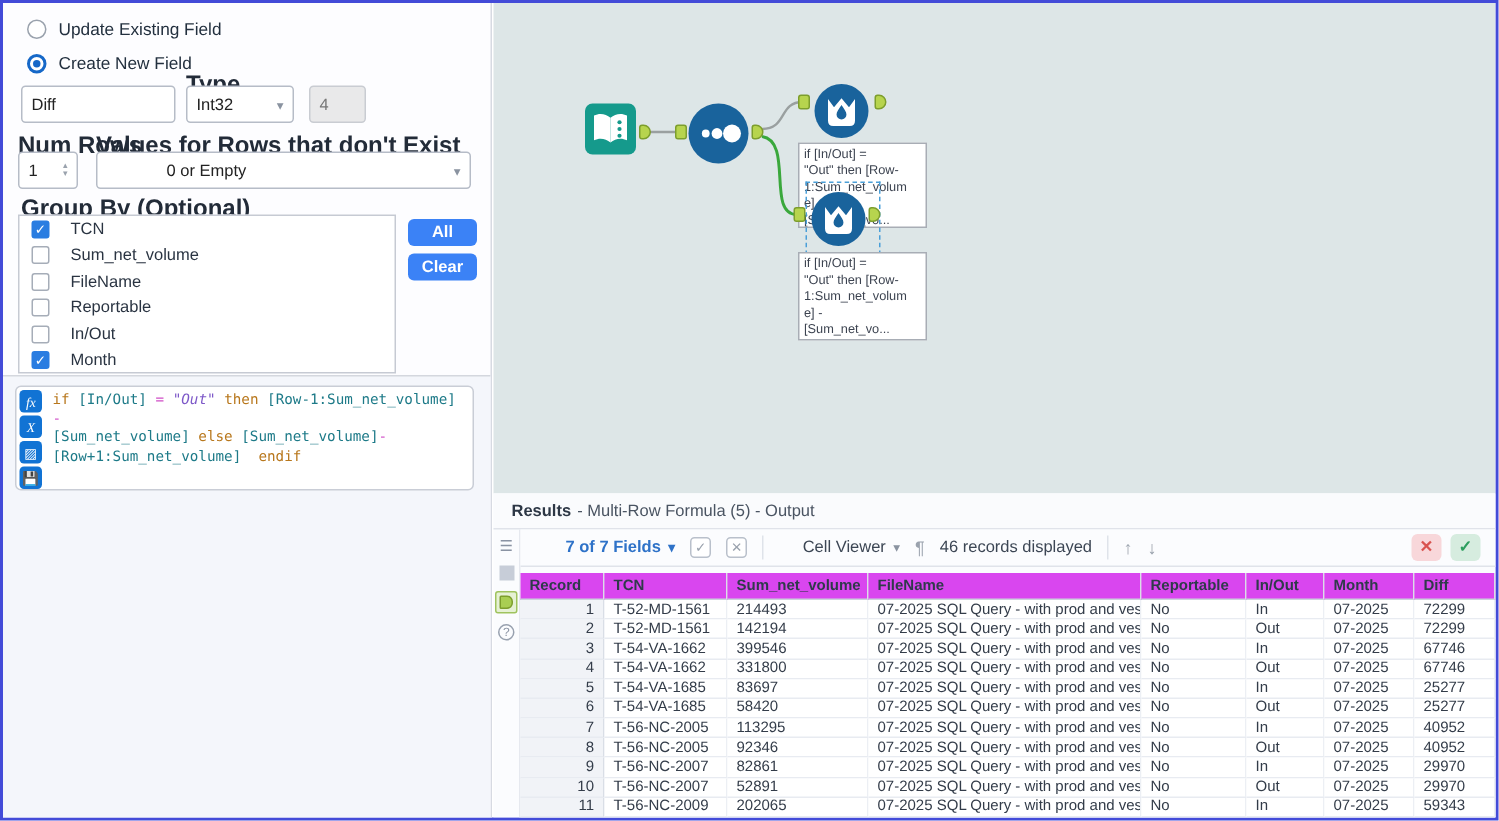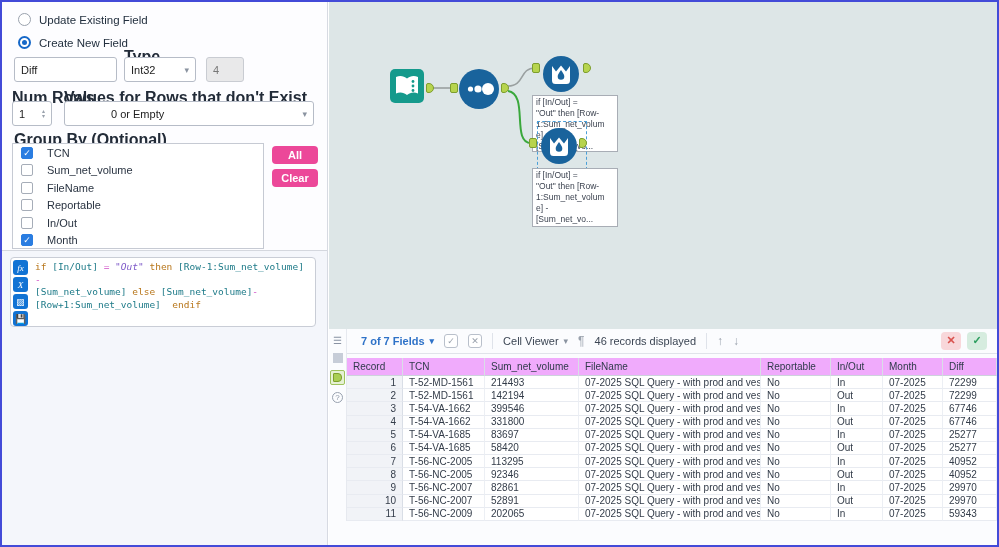--- a/index.html
+++ b/index.html
@@ -16,21 +16,21 @@
   .radio { width:13px; height:13px; border-radius:50%; border:1px solid #9aa2ad; background:#fff; position:relative; }
   .radio.sel { border:2px solid #1668c8; }
   .radio.sel::after { content:""; position:absolute; left:2px; top:2px; width:5px; height:5px; border-radius:50%; background:#1668c8; }
   .lbl { position:absolute; font-size:16px; font-weight:bold; color:#222b38; }
   .tbox { position:absolute; background:#fff; border:1px solid #b6bcc7; border-radius:3px;
           font-size:11px; color:#222; display:flex; align-items:center; padding:0 6px; }
   .tbox.disabled { background:#e9e9ea; color:#777; border-color:#c9ccd2; }
   .combo { justify-content:space-between; }
   .chev { color:#8a93a0; font-size:9px; }
   .spin-arrows { display:flex; flex-direction:column; line-height:5px; font-size:6px; color:#9aa2ad; margin-left:auto; }
-  .btn-blue { position:absolute; background:#ec4899; color:#fff; font-size:11px; font-weight:bold;
+  .btn-blue { position:absolute; background:#3b82f6; color:#fff; font-size:11px; font-weight:bold;
               border-radius:4px; display:flex; align-items:center; justify-content:center; cursor:pointer; }
   .listbox { position:absolute; left:10px; top:141px; width:252px; height:106px; background:#fff;
              border:1px solid #c6cad3; }
   .gb-row { display:flex; align-items:center; gap:14px; height:17.5px; padding-left:8px; font-size:11px; color:#2a3442; }
   .cbx { width:12px; height:12px; border:1px solid #a6adb8; border-radius:2px; background:#fff;
          display:flex; align-items:center; justify-content:center; font-size:9px; color:#fff; }
   .cbx.on { background:#2a7de1; border-color:#2a7de1; }
 
   
   .feditor { position:absolute; left:8px; top:255px; width:306px; height:70px; background:#fff;
@@ -64,35 +64,35 @@
   .strip-ic { width:11px; height:11px; color:#8a93a3; font-size:10px; line-height:11px; text-align:center; }
   .sq { background:#c7cdd8; width:10px; height:10px; }
   .anchor-ic { width:15px; height:15px; background:#e6f1d4; border:1px solid #9fc35e; border-radius:2px;
                display:flex; align-items:center; justify-content:center; }
   .anchor-ic span { width:9px; height:9px; background:#a9ce53; border:1px solid #7d9e2d; border-radius:1px 4px 4px 1px; display:block; }
   .help-ic { width:11px; height:11px; border:1px solid #98a1af; border-radius:50%; font-size:8px; color:#8a93a3;
              display:flex; align-items:center; justify-content:center; }
   .res-main { flex:1; display:flex; flex-direction:column; border-left:1px solid #e6e9ef; }
   .toolbar { height:30px; display:flex; align-items:center; gap:10px; padding:0 10px 0 14px;
              border-bottom:1px solid #e0e3ea; font-size:11px; color:#3c4654; background:#fbfcfe; }
-  .tb-link { color:#2e72c8; font-weight:bold; display:flex; gap:5px; align-items:center; cursor:pointer; }
+  .tb-link { color:#2e72c8; font-weight:bold; display:flex; gap:5px; align-items:center; cursor:pointer;margin-left:16px; }
   .tb-ic { width:14px; height:14px; border:1px solid #b9c0cb; border-radius:3px; color:#9aa2ad;
            font-size:9px; display:flex; align-items:center; justify-content:center; background:#fff; }
   .tb-sep { width:1px; height:16px; background:#dfe3ea; }
   .tb-arrow { color:#9aa2ad; font-size:12px; }
   .tb-right { margin-left:auto; display:flex; gap:6px; }
   .pill { width:20px; height:18px; border-radius:4px; display:flex; align-items:center; justify-content:center;
           font-size:11px; font-weight:bold; cursor:pointer; }
   .pill.red { background:#f8d7da; color:#d9534f; }
   .pill.green { background:#d6ecdf; color:#2d9e5f; }
 
   .grid { margin-top:4px; display:grid; grid-template-columns:56px 82px 94px 182px 70px 52px 60px 1fr;
           font-size:10px; color:#333c49; }
-  .hcell { background:#f0abfc; border-right:1px solid #d9dee6; border-bottom:1px solid #ccd2dc;
-           height:18px; display:flex; align-items:center; padding-left:6px; font-weight:normal; color:#2f3a4a; }
+  .hcell { background:#d946ef; border-right:1px solid #d9dee6; border-bottom:1px solid #ccd2dc;
+           height:18px; display:flex; align-items:center; padding-left:6px; font-weight:bold; color:#2f3a4a; }
   .cell { background:#fff; border-right:1px solid #eceff4; border-bottom:1px solid #e8ebf1;
           height:13.2px; display:flex; align-items:center; padding-left:6px; overflow:hidden; white-space:nowrap; }
   .cell.rec { background:#f1f3f7; justify-content:flex-end; padding-right:6px; border-right:1px solid #d9dee6; }
 </style>
 </head>
 <body>
 
 <div class="config">
 
   <div class="radio-row" style="left:16px; top:11px;">
@@ -240,20 +240,24 @@
   </div>
   <div class="anchor out" style="left:250px; top:136px;"></div>
   <div class="anno" style="left:203px; top:166px; width:86px;">if [In/Out] =
 "Out" then [Row-
 1:Sum_net_volum
 e] -
 [Sum_net_vo...</div>
 </div>
 
 <div class="results">
+  <div class="res-header">
+    <b>Results</b>
+    <span>- Multi-Row Formula (5) - Output</span>
+  </div>
   <div class="res-body">
     <div class="strip">
       <div class="strip-ic">☰</div>
       <div class="strip-ic sq"></div>
       <div class="anchor-ic">
           <span></span>
         </div>
       <div class="help-ic">?</div>
     </div>
     <div class="res-main">

